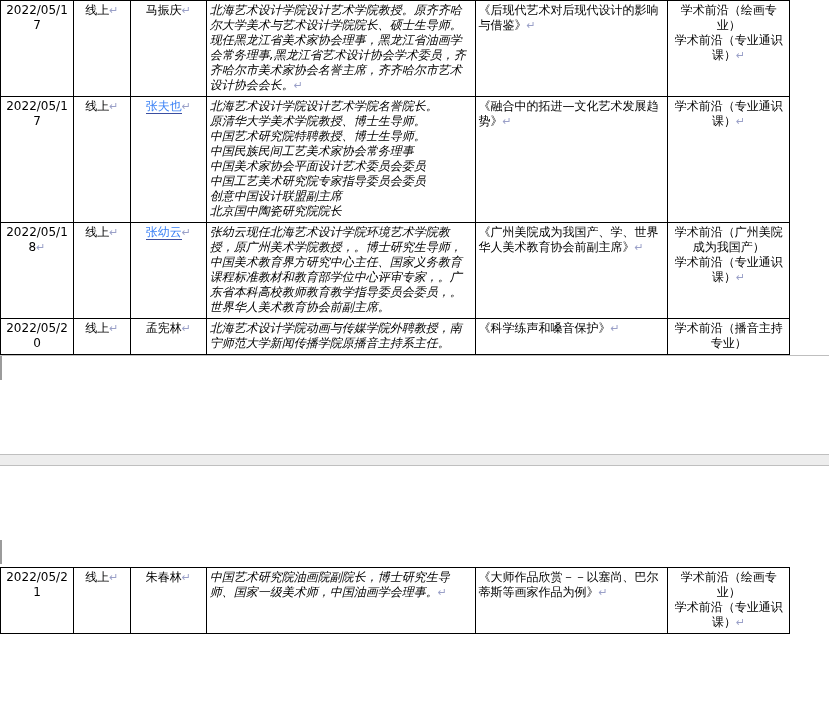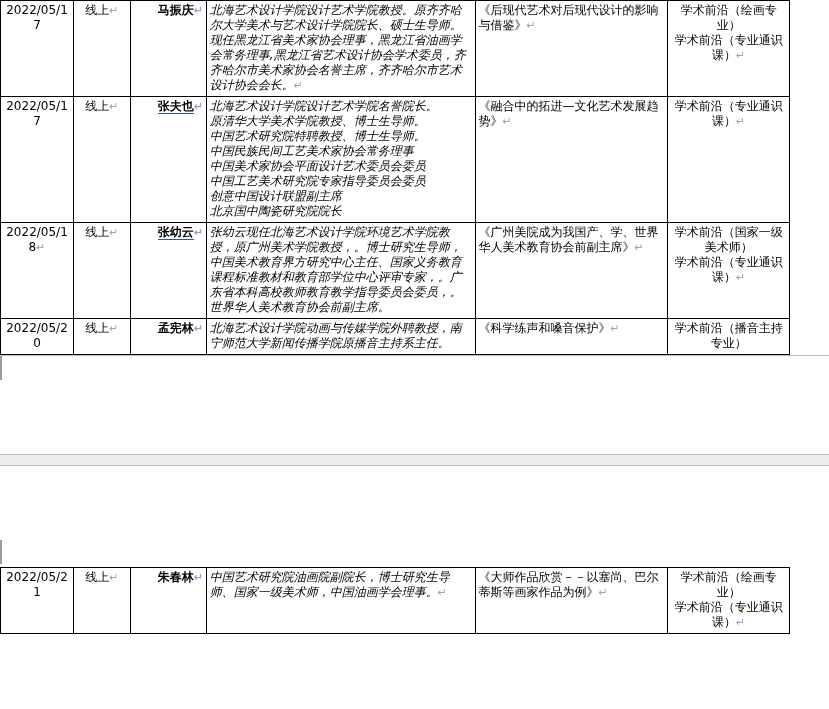--- a/index.html
+++ b/index.html
@@ -30,27 +30,27 @@
   table.doc-table td {
     border: 1px solid #000000;
     vertical-align: top;
     padding: 2px 3px 3px 3px;
     line-height: 15px;
     font-size: 12px;
     word-break: break-all;
   }
   td.c-date   { width: 72px; text-align: center; vertical-align: middle; }
   td.c-mode   { width: 56px; text-align: center; vertical-align: middle; padding-left: 10px; margin-top: 21px; }
-  td.c-name   { width: 75px; text-align: right; vertical-align: middle; font-weight: bold; }
+  td.c-name   { width: 75px; text-align: center; vertical-align: middle; }
   td.c-intro  { width: 265px; text-align: left; font-style: italic; }
   td.c-title  { width: 190px; text-align: left; vertical-align: middle; }
   td.c-field  { width: 120px; text-align: center; }
   .lecturer-underline {
     border-bottom: 1px solid #3b4ea0;
-    color: #000000;
+    color: #3b82f6;
   }
   .pilcrow {
     color: #9aa0c8;
     font-size: 11px;
   }
   .cjk {
     font-family: "DejaVu Sans", "Liberation Sans", sans-serif;
   }
   
   .page-gap {
@@ -118,21 +118,21 @@
         <td class="c-title cjk"><span>《融合中的拓进—文化艺术发展趋势》</span><span class="pilcrow">↵</span></td>
         <td class="c-field cjk"><span style="white-space:pre-line">学术前沿（专业通识课）</span><span class="pilcrow">↵</span></td>
       </tr>
 
       <tr>
         <td class="c-date cjk"><span>2022/05/18</span><span class="pilcrow">↵</span></td>
         <td class="c-mode cjk"><span>线上</span><span class="pilcrow">↵</span></td>
         <td class="c-name cjk"><span class="lecturer-underline">张幼云</span><span class="pilcrow">↵</span></td>
         <td class="c-intro cjk"><span>张幼云现任北海艺术设计学院环境艺术学院教授，原广州美术学院教授，。博士研究生导师，中国美术教育界方研究中心主任、国家义务教育课程标准教材和教育部学位中心评审专家，。广东省本科高校教师教育教学指导委员会委员，。世界华人美术教育协会前副主席。</span></td>
         <td class="c-title cjk"><span>《广州美院成为我国产、学、世界华人美术教育协会前副主席》</span><span class="pilcrow">↵</span></td>
-        <td class="c-field cjk"><span style="white-space:pre-line">学术前沿（国家一级美术师）
+        <td class="c-field cjk"><span style="white-space:pre-line">学术前沿（广州美院成为我国产）
 学术前沿（专业通识课）</span><span class="pilcrow">↵</span></td>
       </tr>
 
       <tr>
         <td class="c-date cjk"><span>2022/05/20</span></td>
         <td class="c-mode cjk"><span>线上</span><span class="pilcrow">↵</span></td>
         <td class="c-name cjk"><span>孟宪林</span><span class="pilcrow">↵</span></td>
         <td class="c-intro cjk"><span>北海艺术设计学院动画与传媒学院外聘教授，南宁师范大学新闻传播学院原播音主持系主任。</span></td>
         <td class="c-title cjk"><span>《科学练声和嗓音保护》</span><span class="pilcrow">↵</span></td>
         <td class="c-field cjk"><span style="white-space:pre-line">学术前沿（播音主持专业）</span></td>

